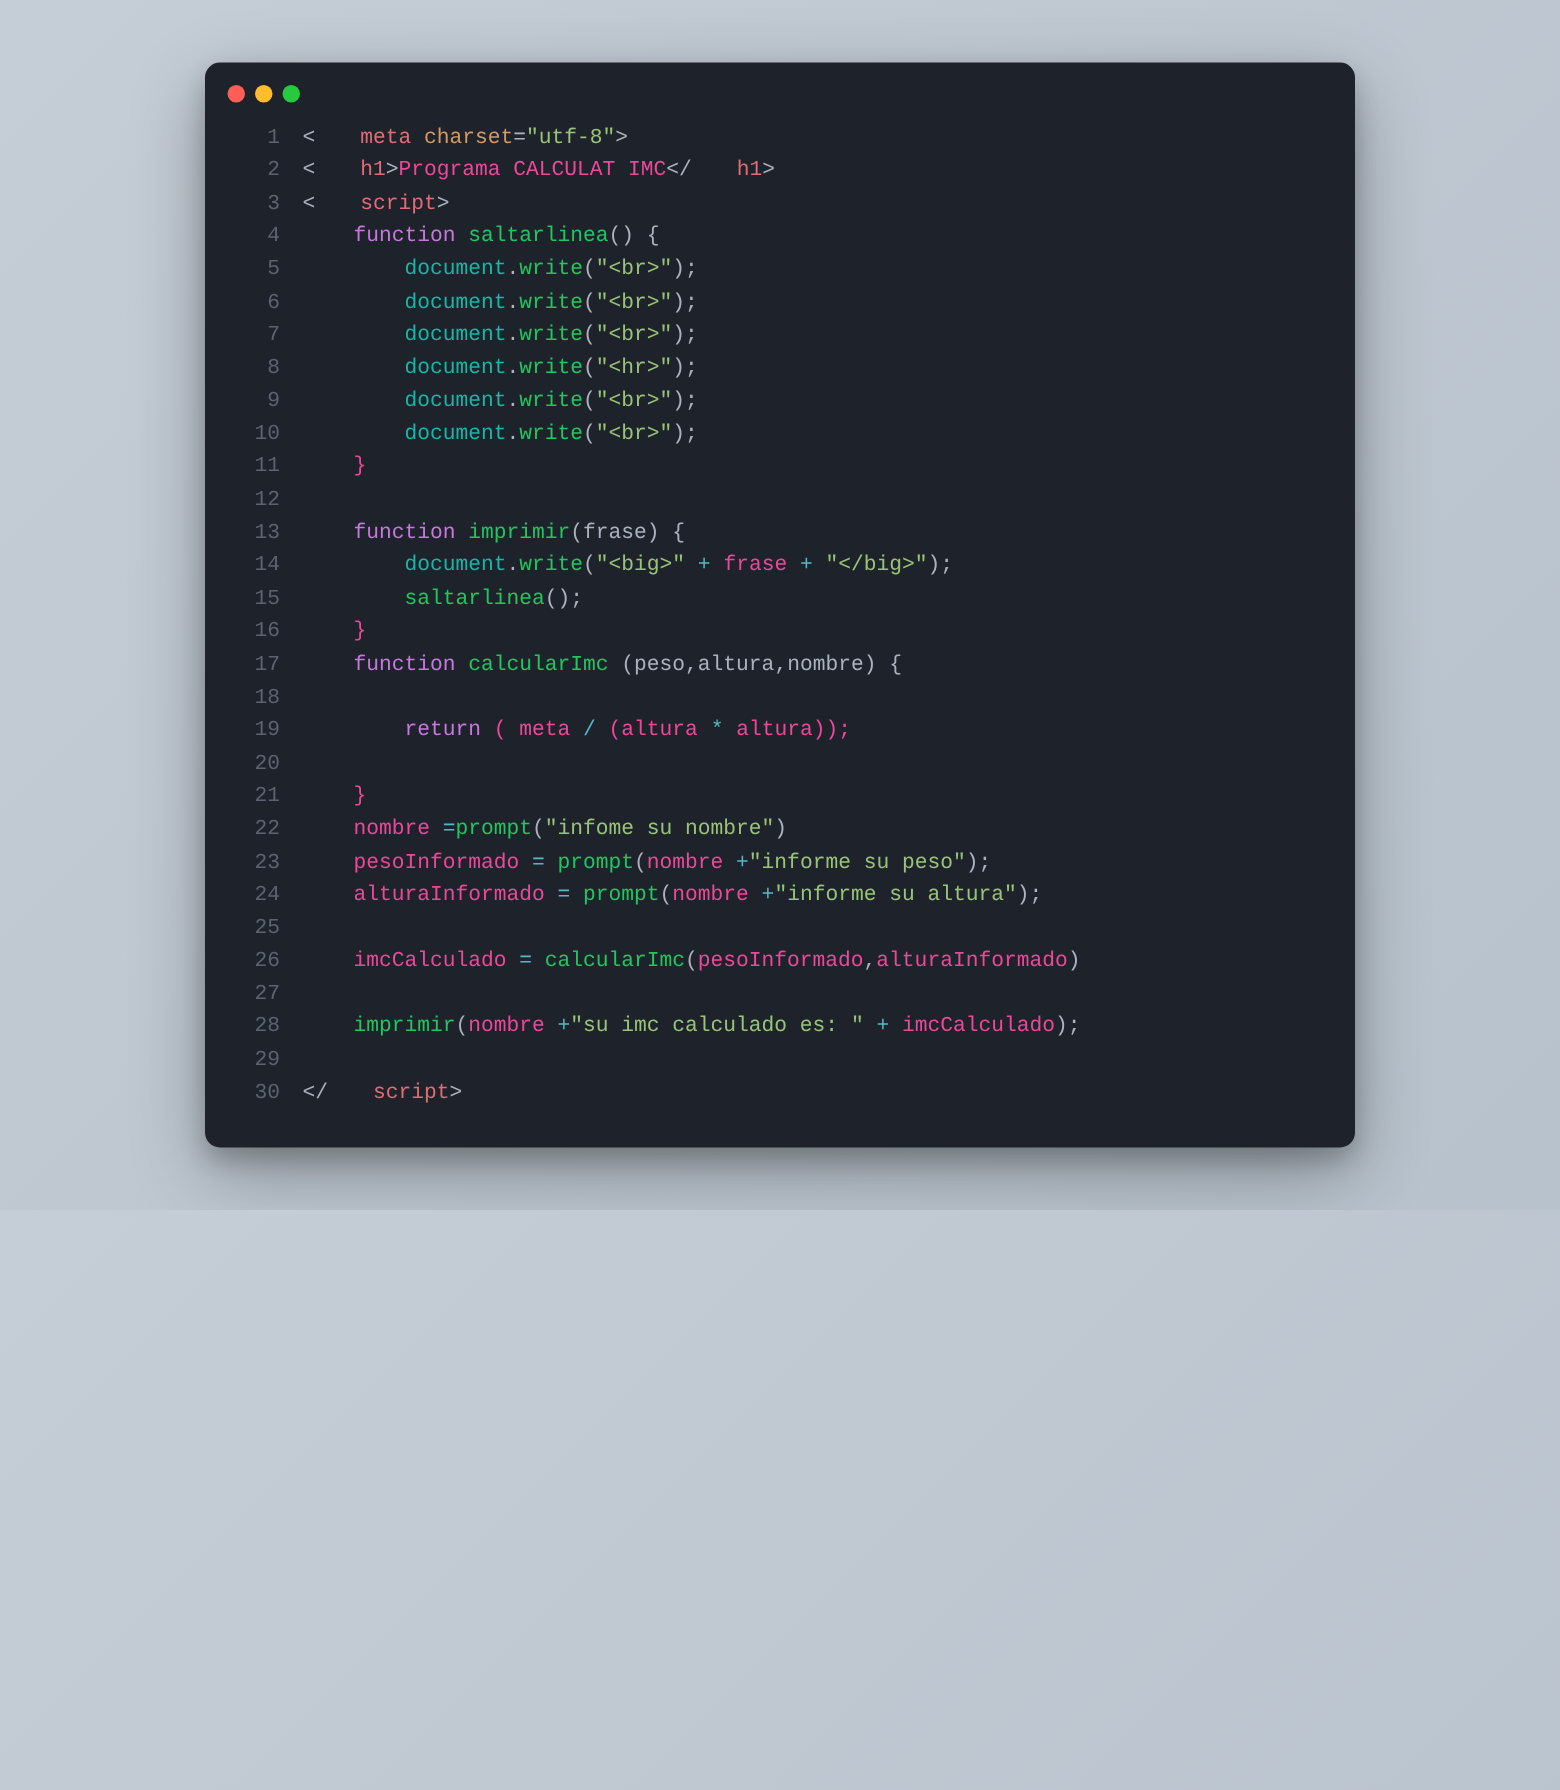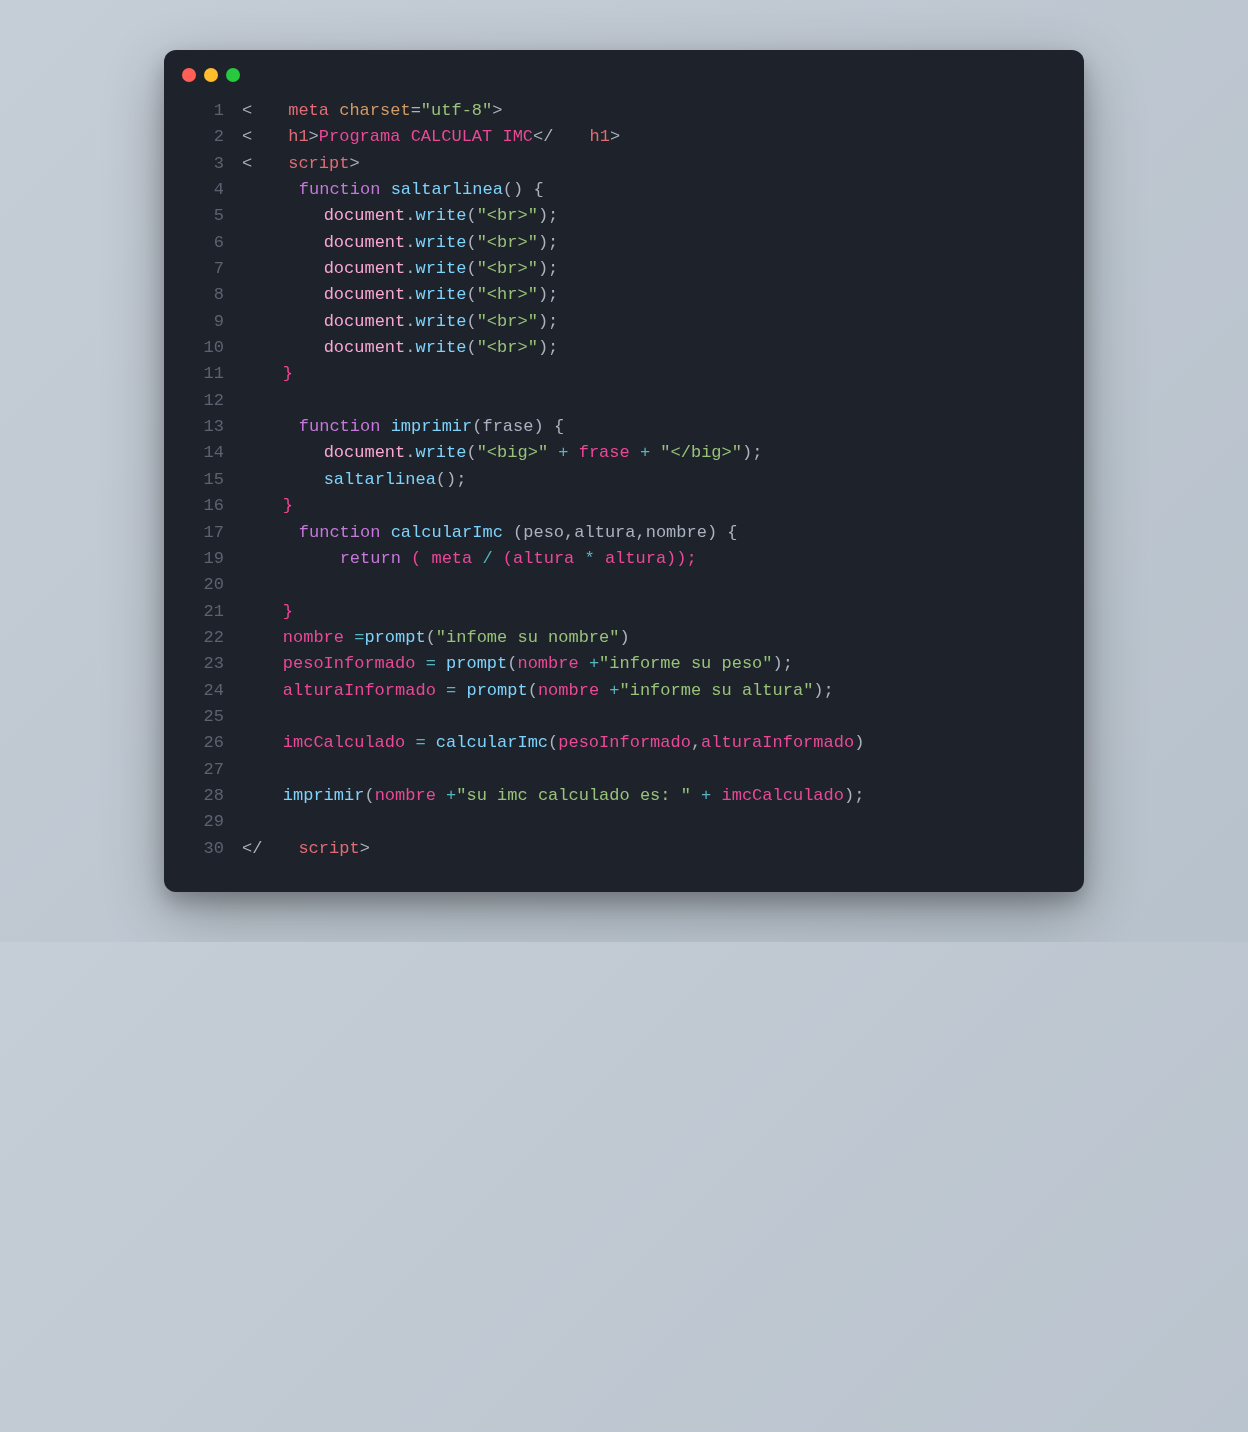--- a/index.html
+++ b/index.html
@@ -50,23 +50,23 @@
   }
   .code {
     color: #abb2bf;
     flex: 1;
   }
   .t-punct  { color: #abb2bf; }
   .t-tag    { color: #e06c75; margin-left: 36px; }
   .t-attr   { color: #d19a66; }
   .t-string { color: #98c379; }
   .t-text   { color: #ec4899; }
-  .t-kw     { color: #c678dd; margin-left: 16px; }
-  .t-fname  { color: #7dd3fc; }
-  .t-ident  { color: #f9a8d4; font-family: Liberation Mono, monospace; }
+  .t-kw     { color: #c678dd; }
+  .t-fname  { color: #22c55e; }
+  .t-ident  { color: #14b8a6; font-family: Liberation Mono, monospace; }
   .t-param  { color: #abb2bf; }
   .t-op     { color: #56b6c2; }
 </style>
 </head>
 <body>
 
 <div class="window">
   <div class="titlebar">
     <div class="dot dot-red"></div>
     <div class="dot dot-yellow"></div>
@@ -83,20 +83,21 @@
       <div class="line"><span class="gutter">8</span><span class="code"><span class="t-text">        </span><span class="t-ident">document</span><span class="t-punct">.</span><span class="t-fname">write</span><span class="t-punct">(</span><span class="t-string">"&lt;hr&gt;"</span><span class="t-punct">);</span></span></div>
       <div class="line"><span class="gutter">9</span><span class="code"><span class="t-text">        </span><span class="t-ident">document</span><span class="t-punct">.</span><span class="t-fname">write</span><span class="t-punct">(</span><span class="t-string">"&lt;br&gt;"</span><span class="t-punct">);</span></span></div>
       <div class="line"><span class="gutter">10</span><span class="code"><span class="t-text">        </span><span class="t-ident">document</span><span class="t-punct">.</span><span class="t-fname">write</span><span class="t-punct">(</span><span class="t-string">"&lt;br&gt;"</span><span class="t-punct">);</span></span></div>
       <div class="line"><span class="gutter">11</span><span class="code"><span class="t-text">    }</span></span></div>
       <div class="line"><span class="gutter">12</span><span class="code"><span class="t-text"></span></span></div>
       <div class="line"><span class="gutter">13</span><span class="code"><span class="t-text">    </span><span class="t-kw">function</span><span class="t-text"> </span><span class="t-fname">imprimir</span><span class="t-punct">(</span><span class="t-param">frase</span><span class="t-punct">) {</span></span></div>
       <div class="line"><span class="gutter">14</span><span class="code"><span class="t-text">        </span><span class="t-ident">document</span><span class="t-punct">.</span><span class="t-fname">write</span><span class="t-punct">(</span><span class="t-string">"&lt;big&gt;"</span><span class="t-text"> </span><span class="t-op">+</span><span class="t-text"> frase </span><span class="t-op">+</span><span class="t-text"> </span><span class="t-string">"&lt;/big&gt;"</span><span class="t-punct">);</span></span></div>
       <div class="line"><span class="gutter">15</span><span class="code"><span class="t-text">        </span><span class="t-fname">saltarlinea</span><span class="t-punct">();</span></span></div>
       <div class="line"><span class="gutter">16</span><span class="code"><span class="t-text">    }</span></span></div>
       <div class="line"><span class="gutter">17</span><span class="code"><span class="t-text">    </span><span class="t-kw">function</span><span class="t-text"> </span><span class="t-fname">calcularImc</span><span class="t-text"> </span><span class="t-punct">(</span><span class="t-param">peso</span><span class="t-punct">,</span><span class="t-param">altura</span><span class="t-punct">,</span><span class="t-param">nombre</span><span class="t-punct">) {</span></span></div>
+      <div class="line"><span class="gutter">18</span><span class="code"><span class="t-text"></span></span></div>
       <div class="line"><span class="gutter">19</span><span class="code"><span class="t-text">        </span><span class="t-kw">return</span><span class="t-text"> ( meta </span><span class="t-op">/</span><span class="t-text"> (altura </span><span class="t-op">*</span><span class="t-text"> altura));</span></span></div>
       <div class="line"><span class="gutter">20</span><span class="code"><span class="t-text"></span></span></div>
       <div class="line"><span class="gutter">21</span><span class="code"><span class="t-text">    }</span></span></div>
       <div class="line"><span class="gutter">22</span><span class="code"><span class="t-text">    nombre </span><span class="t-op">=</span><span class="t-fname">prompt</span><span class="t-punct">(</span><span class="t-string">"infome su nombre"</span><span class="t-punct">)</span></span></div>
       <div class="line"><span class="gutter">23</span><span class="code"><span class="t-text">    pesoInformado </span><span class="t-op">=</span><span class="t-text"> </span><span class="t-fname">prompt</span><span class="t-punct">(</span><span class="t-text">nombre </span><span class="t-op">+</span><span class="t-string">"informe su peso"</span><span class="t-punct">);</span></span></div>
       <div class="line"><span class="gutter">24</span><span class="code"><span class="t-text">    alturaInformado </span><span class="t-op">=</span><span class="t-text"> </span><span class="t-fname">prompt</span><span class="t-punct">(</span><span class="t-text">nombre </span><span class="t-op">+</span><span class="t-string">"informe su altura"</span><span class="t-punct">);</span></span></div>
       <div class="line"><span class="gutter">25</span><span class="code"><span class="t-text"></span></span></div>
       <div class="line"><span class="gutter">26</span><span class="code"><span class="t-text">    imcCalculado </span><span class="t-op">=</span><span class="t-text"> </span><span class="t-fname">calcularImc</span><span class="t-punct">(</span><span class="t-text">pesoInformado</span><span class="t-punct">,</span><span class="t-text">alturaInformado</span><span class="t-punct">)</span></span></div>
       <div class="line"><span class="gutter">27</span><span class="code"><span class="t-text"></span></span></div>
       <div class="line"><span class="gutter">28</span><span class="code"><span class="t-text">    </span><span class="t-fname">imprimir</span><span class="t-punct">(</span><span class="t-text">nombre </span><span class="t-op">+</span><span class="t-string">"su imc calculado es: "</span><span class="t-text"> </span><span class="t-op">+</span><span class="t-text"> imcCalculado</span><span class="t-punct">);</span></span></div>

